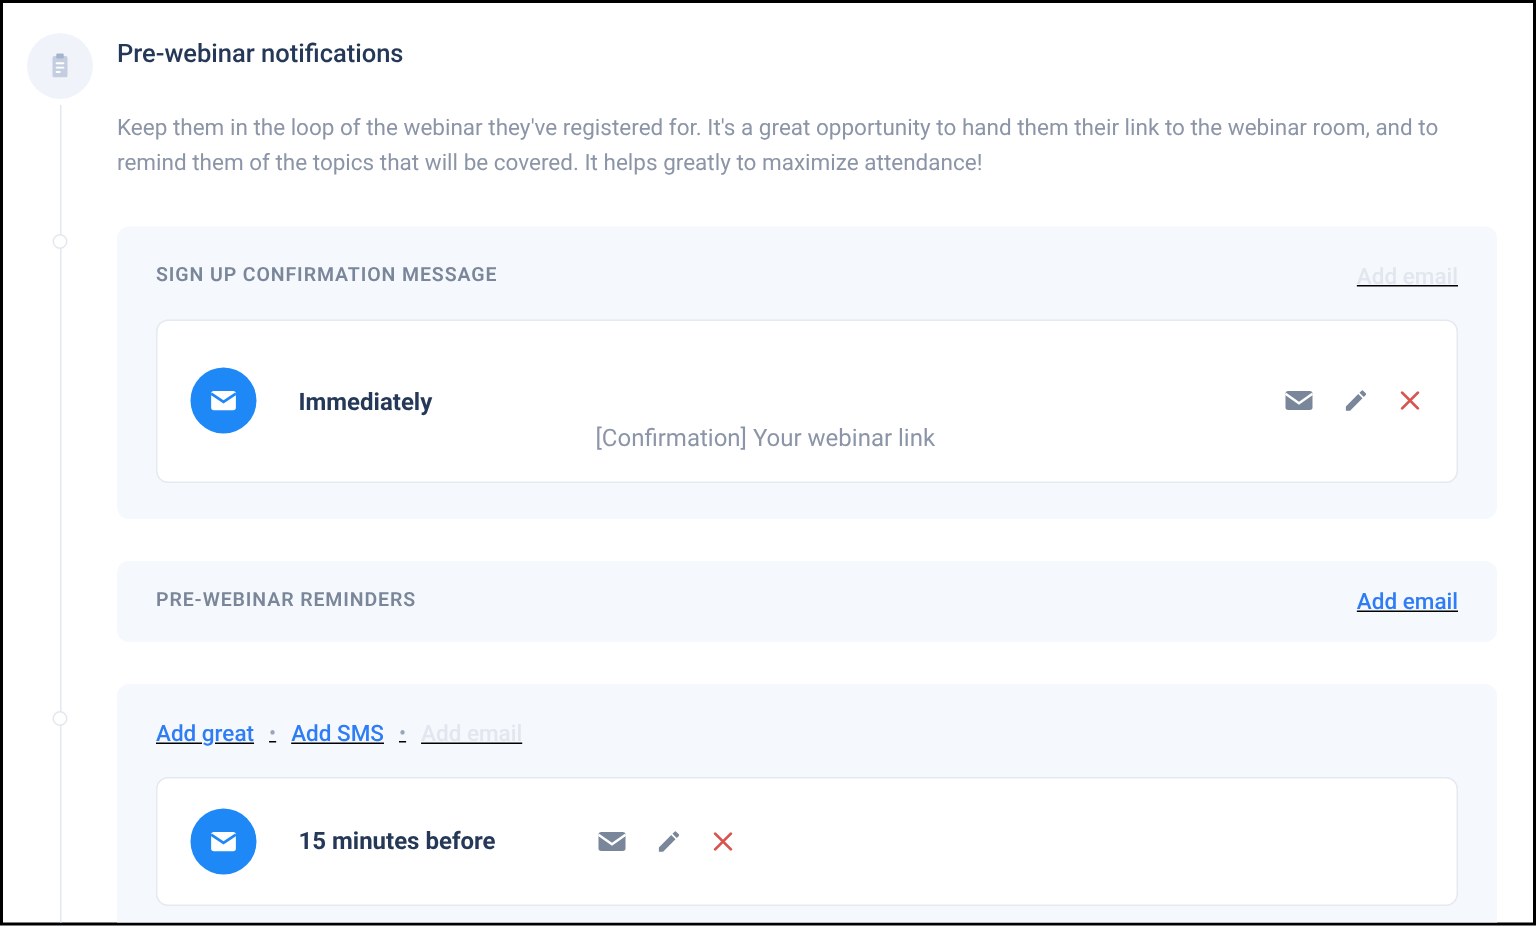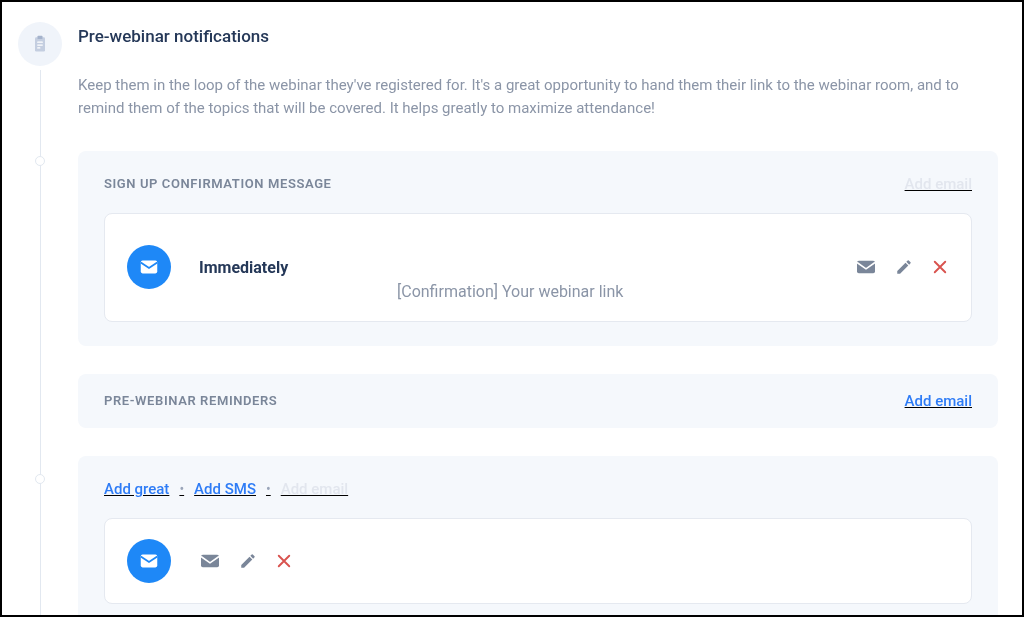--- a/index.html
+++ b/index.html
@@ -242,20 +242,21 @@
           <span class="action-link faded">Add email</span>
         </div>
       </div>
       <div class="card">
         <div class="card-icon">
           <svg width="22" height="22" viewBox="0 0 24 24" fill="none">
             <rect x="3" y="5" width="18" height="14" rx="2" fill="#fff"></rect>
             <path d="M3 7 L12 13 L21 7" stroke="#1e88f7" stroke-width="2" fill="none"></path>
           </svg>
         </div>
+        <div class="card-timing">15 minutes before</div>
         <div class="card-actions">
           <span class="card-action">
             <svg width="22" height="18" viewBox="0 0 24 20" fill="none">
               <rect x="2" y="3" width="20" height="14" rx="2" fill="#7a8699"></rect>
               <path d="M2 5 L12 12 L22 5" stroke="#fff" stroke-width="1.8" fill="none"></path>
             </svg>
           </span>
           <span class="card-action">
             <svg width="18" height="18" viewBox="0 0 24 24" fill="#7a8699">
               <path d="M3 17.25V21h3.75l11-11-3.75-3.75-11 11zM20.7 7.04a1 1 0 0 0 0-1.41l-2.34-2.34a1 1 0 0 0-1.41 0l-1.83 1.83 3.75 3.75 1.83-1.83z"></path>

